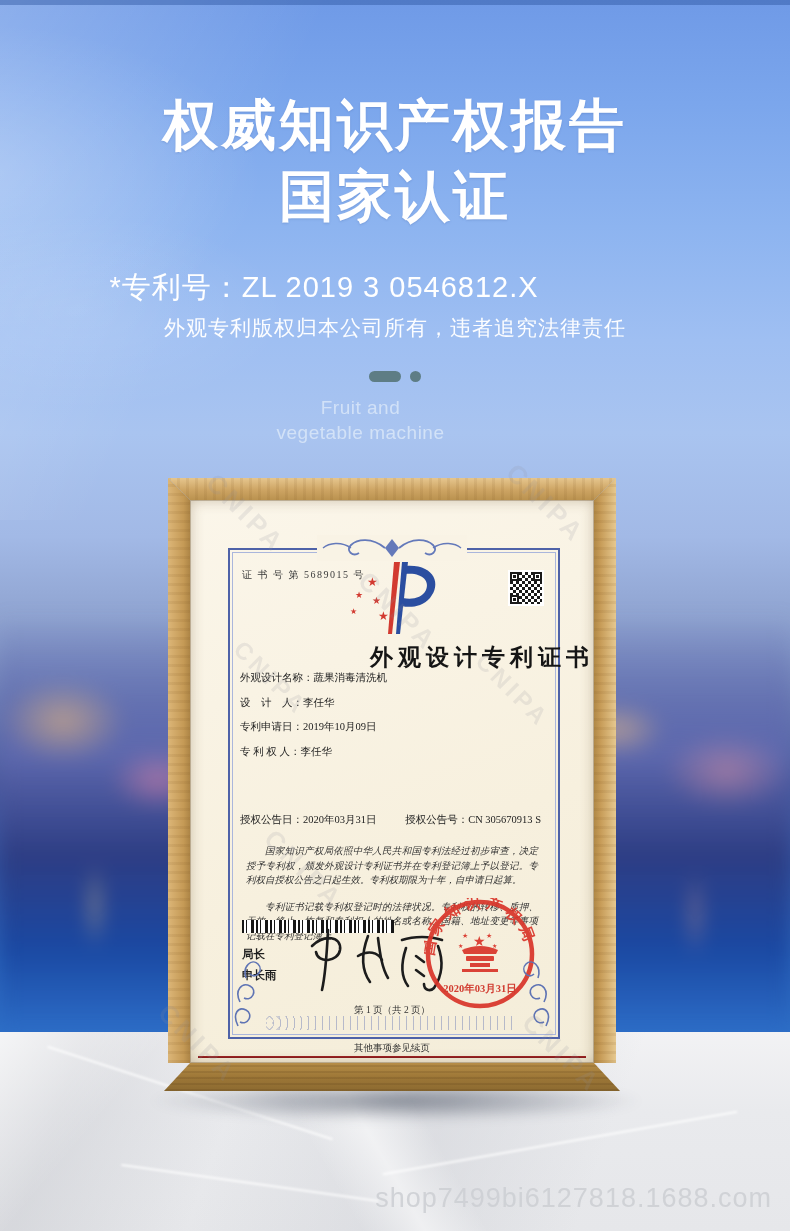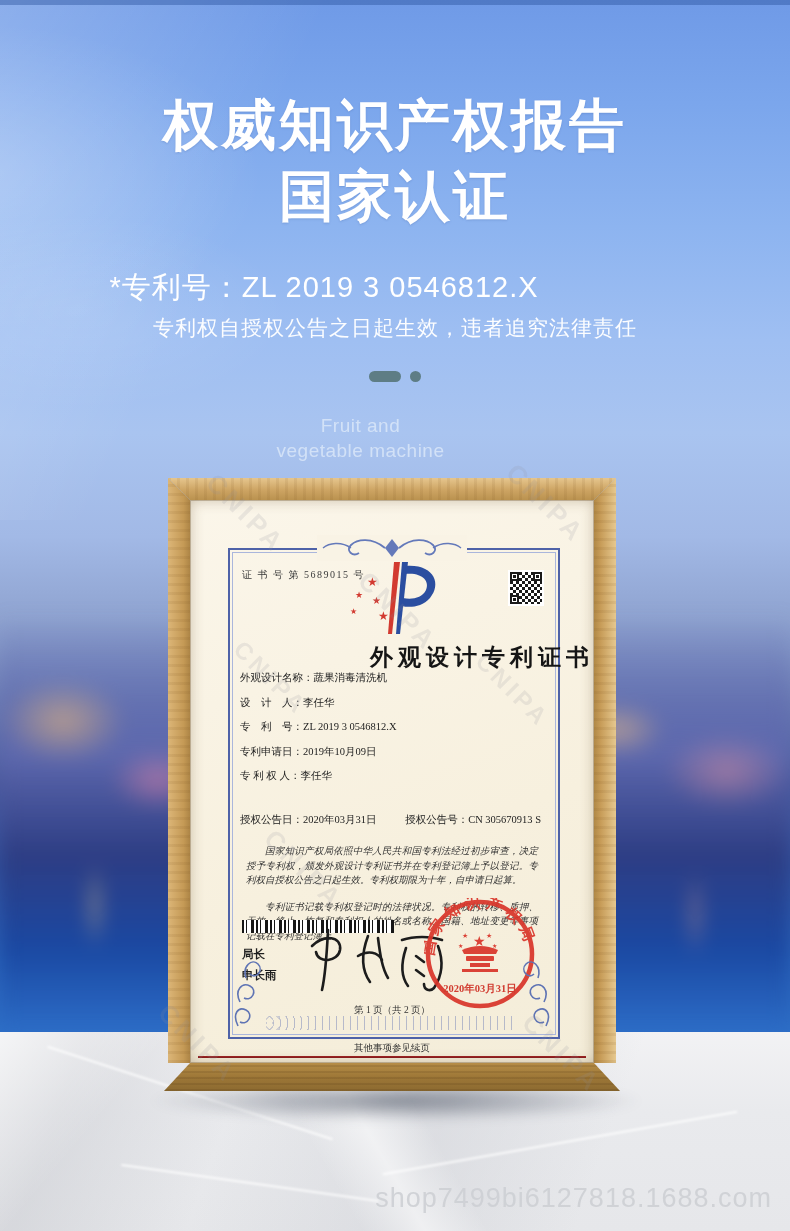--- a/index.html
+++ b/index.html
@@ -48,21 +48,21 @@
   
   .headline{position:absolute;left:0;top:90px;width:790px;text-align:center;color:#fff;
     font-weight:600;font-size:55px;line-height:71px;letter-spacing:3px;text-shadow:0 1px 2px rgba(60,90,160,.25);}
   .patent-line{position:absolute;left:0;top:268px;width:648px;text-align:center;color:#fff;
     font-size:29px;font-weight:500;letter-spacing:1px;}
   .notice-line{position:absolute;left:0;top:314px;width:790px;text-align:center;color:rgba(255,255,255,.97);
     font-size:21px;font-weight:400;letter-spacing:1px;}
   .divider{position:absolute;left:0;top:371px;width:790px;display:flex;justify-content:center;align-items:center;gap:9px;}
   .divider .pill{width:32px;height:11px;border-radius:6px;background:#5e7d85;}
   .divider .dot{width:11px;height:11px;border-radius:50%;background:#5e7d85;}
-  .subtitle-en{position:absolute;left:0;top:413px;width:721px;text-align:center;
+  .subtitle-en{position:absolute;left:0;top:395px;width:721px;text-align:center;
     color:rgba(236,243,252,.62);font-size:19px;line-height:25px;font-weight:300;letter-spacing:.5px;}
 
   
   .frame-shadow{position:absolute;left:146px;top:1080px;width:500px;height:42px;border-radius:50%;
     background:radial-gradient(ellipse at 50% 50%,rgba(25,35,55,.45),rgba(25,35,55,0) 70%);filter:blur(5px);}
   .frame{position:absolute;left:168px;top:478px;width:416px;height:613px;}
   .rail{position:absolute;}
   .rail-top{left:0;top:0;width:448px;height:22px;
     background:repeating-linear-gradient(90deg,rgba(120,80,30,.10) 0 3px,rgba(255,255,255,0) 3px 9px),
       linear-gradient(180deg,#e6c68e,#cda463 55%,#ba924f);
@@ -148,21 +148,21 @@
     <div class="marble-vein" style="left:380px;top:110px;width:360px;transform:rotate(-10deg);"></div>
     <div class="marble-vein" style="left:120px;top:150px;width:260px;transform:rotate(8deg);"></div>
   </div>
   <div class="shop-watermark">shop7499bi6127818.1688.com</div>
 
   <div class="headline">
     <div>权威知识产权报告</div>
     <div>国家认证</div>
   </div>
   <div class="patent-line">*专利号：ZL 2019 3 0546812.X</div>
-  <div class="notice-line">专利权自授权公告之日起生效，违者追究法律责任</div>
+  <div class="notice-line">外观专利版权归本公司所有，违者追究法律责任</div>
   <div class="divider">
     <span class="pill"></span>
     <span class="dot"></span>
   </div>
   <div class="subtitle-en">
     <div>Fruit and</div>
     <div>vegetable machine</div>
   </div>
 
   <div class="frame-shadow"></div>
@@ -211,23 +211,20 @@
       <div class="fields">
 
           <div class="f-row">
             <span class="f-label">外观设计名称：</span><span class="f-value">蔬果消毒清洗机</span>
           </div>
 
           <div class="f-row">
             <span class="f-label">设　计　人：</span><span class="f-value">李任华</span>
           </div>
 
-          <div class="f-row">
-            <span class="f-label">专　利　号：</span><span class="f-value">ZL 2019 3 0546812.X</span>
-          </div>
 
           <div class="f-row">
             <span class="f-label">专利申请日：</span><span class="f-value">2019年10月09日</span>
           </div>
 
           <div class="f-row">
             <span class="f-label">专 利 权 人：</span><span class="f-value">李任华</span>
           </div>
 
         </div>

